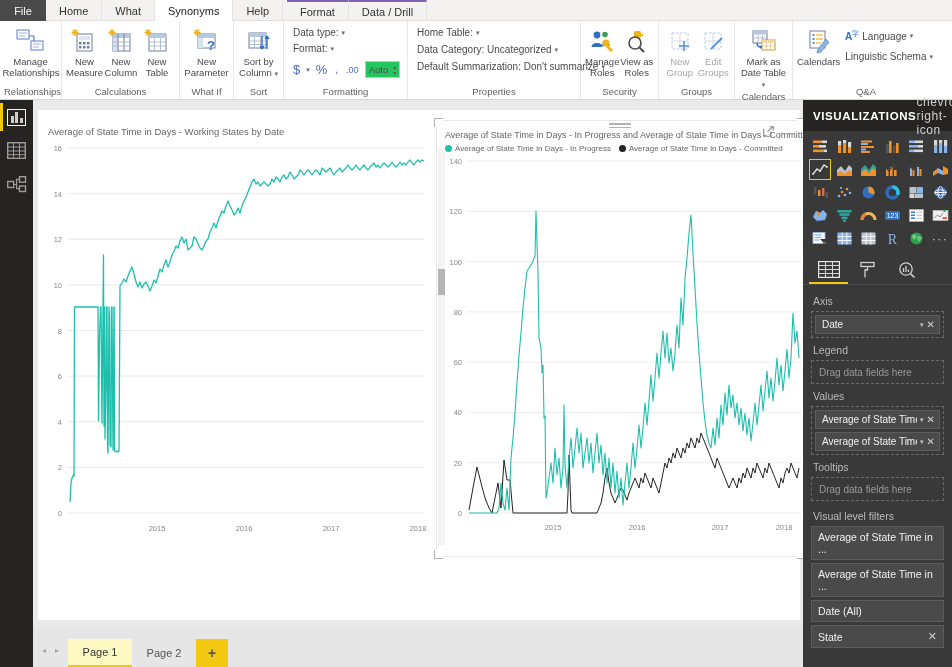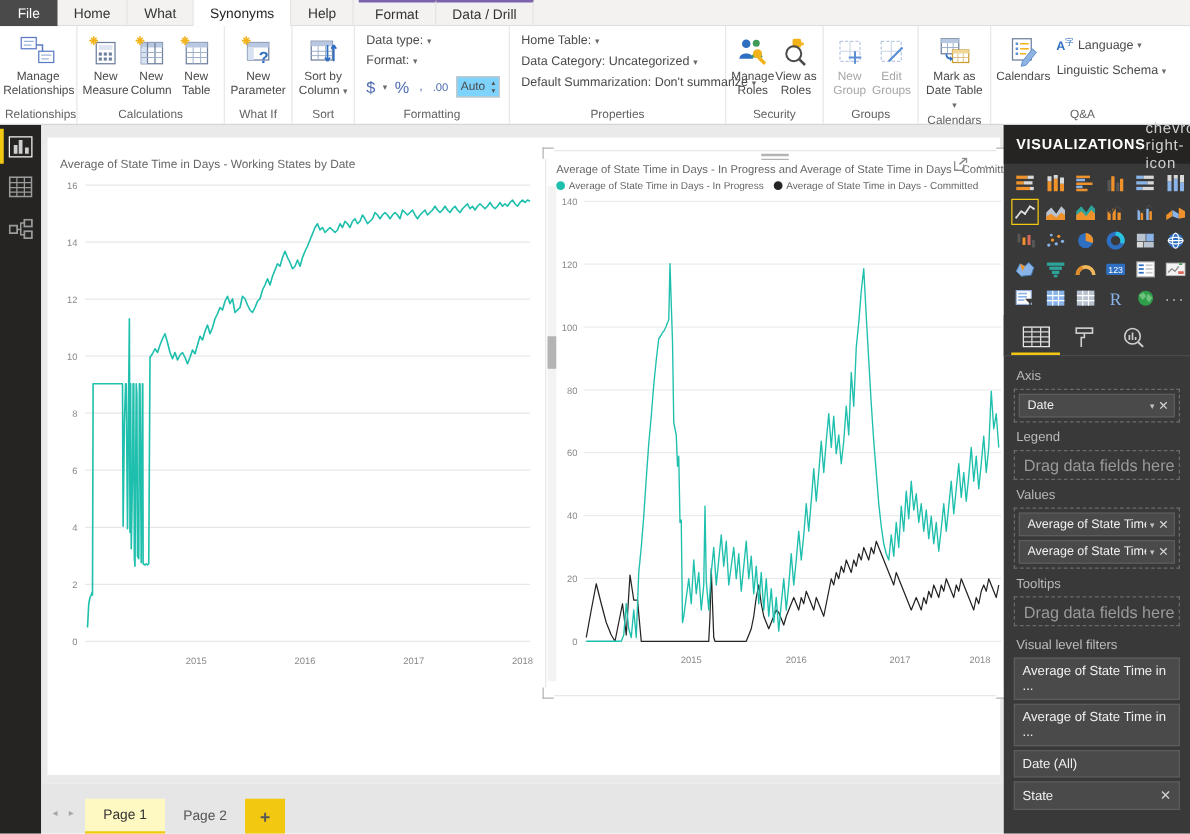--- a/index.html
+++ b/index.html
@@ -51,21 +51,21 @@
   .bigbtn .cap {
     font-size: 9.5px; color: #4a4a4a; line-height: 11px; text-align: center;
     max-width: 56px;
   }
   .small-col { display: flex; flex-direction: column; padding: 4px 5px 0 5px; gap: 5px; }
   .small-row { font-size: 10px; color: #4a4a4a; display: flex; align-items: center; gap: 3px; white-space: nowrap; }
   .caret { font-size: 7px; color: #6b6b6b; }
   .fmtrow { display: flex; align-items: center; gap: 6px; margin-top: 2px; }
   .fmt-glyph { color: #4f6bb0; font-size: 13px; }
   .autobox {
-    border: 1px solid #c8c6c4; background: #7dd3fc; font-size: 9.5px; color: #4a4a4a;
+    border: 1px solid #c8c6c4; background: #22c55e; font-size: 9.5px; color: #4a4a4a;
     padding: 1px 3px; display: flex; align-items: center; gap: 5px; height: 17px;
   }
   .spin { display: flex; flex-direction: column; font-size: 6px; line-height: 6px; color: #555; }
 
   
   .ico { display: block; }
 
   
   .leftnav {
     position: absolute; left: 0; top: 100px; width: 33px; height: 567px;
@@ -183,21 +183,21 @@
     background: #4a4a4a; border: 1px solid #5c5c5c; height: 19px;
     display: flex; align-items: center; padding: 0 4px 0 6px; gap: 3px;
     font-size: 10px; color: #f0f0f0; margin-bottom: 3px;
   }
   .chip:last-child { margin-bottom: 0; }
   .chip .nm { flex: 1; overflow: hidden; white-space: nowrap; text-overflow: clip; }
   .chip .cv { font-size: 7px; color: #c2c2c2; }
   .chip .xx { font-size: 10px; color: #d4d4d4; }
   .dropzone {
     border: 1px dashed #6a6a6a; height: 21px; display: flex; align-items: center;
-    padding-left: 7px; font-size: 13px; color: #9a9a9a;
+    padding-left: 7px; font-size: 10px; color: #9a9a9a;
   }
 
   .filters-head {
     background: #252423; height: 29px; display: flex; align-items: center;
     padding: 0 10px; font-size: 11.5px; font-weight: bold; letter-spacing: 0.6px;
     color: #ffffff; margin-top: 7px;
   }
   .filt-sub { font-size: 10.5px; color: #bdbdbd; padding: 7px 0 4px 10px; }
   .filt-list { padding: 0 8px; }
   .filt-card {

